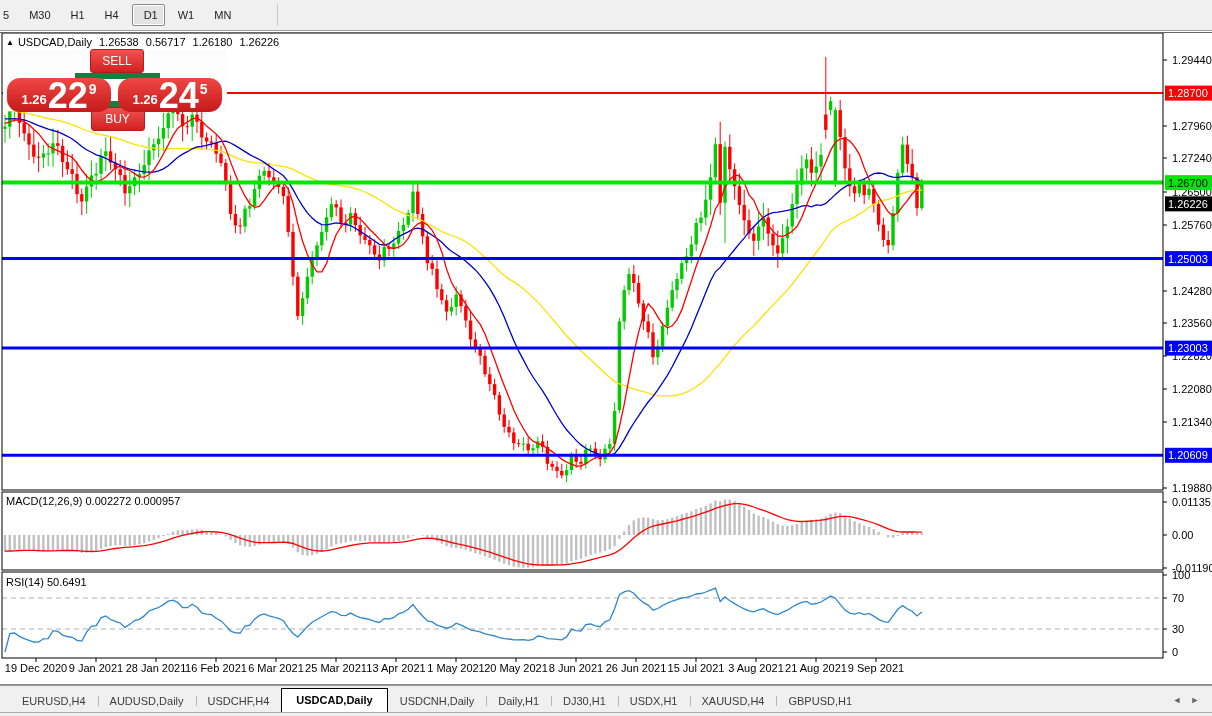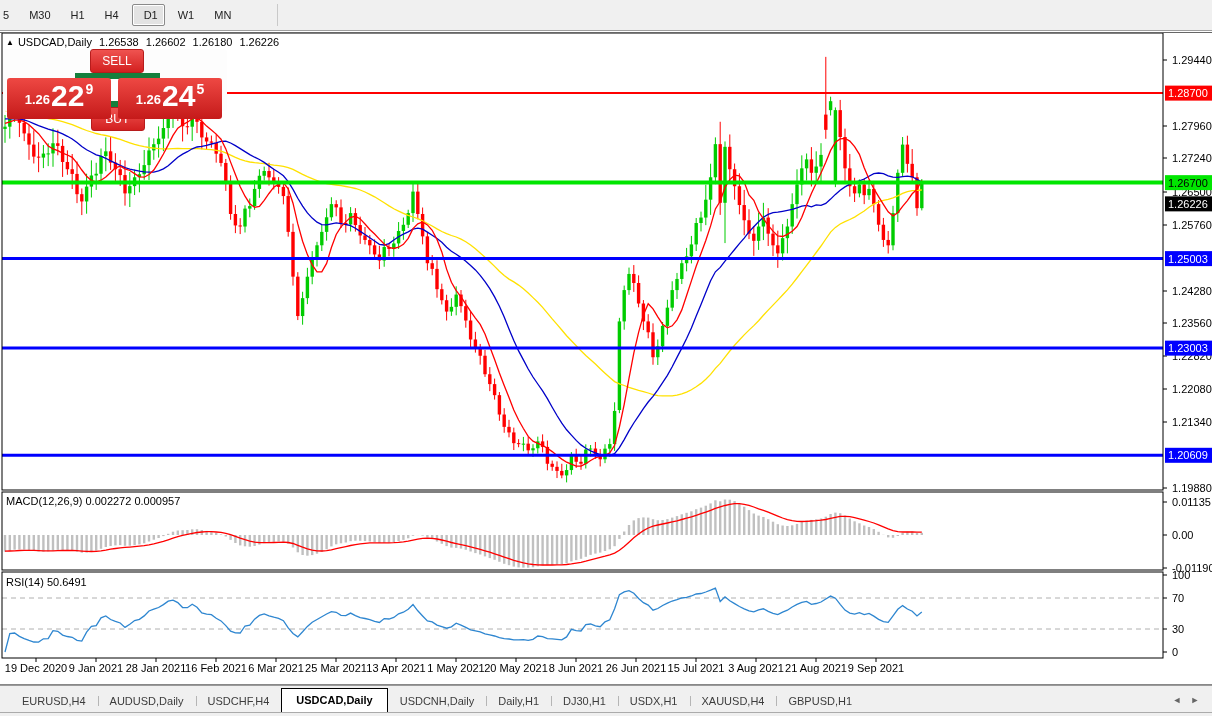--- a/index.html
+++ b/index.html
@@ -30,24 +30,24 @@
            height:24px;cursor:pointer;}
   .sell-btn{width:52px;margin-left:4px;}
   .buy-btn{width:52px;margin-left:5px;}
   .spin{display:flex;align-items:center;margin-left:5px;}
   .spin-btn{width:17px;height:22px;background:#f0f0f0;border:1px solid #ababab;color:#555;
             font-size:7px;text-align:center;line-height:22px;cursor:pointer;}
   .spin-val{width:66px;height:20px;border:6px solid #15803d;background:#fff;font-size:13px;
             text-align:right;padding:1px 5px 1px 2px;color:#000;}
   .tp-row2{display:flex;margin-top:3px;}
   .price-tile{width:104px;height:33px;background:linear-gradient(#ee4843,#c51a1a);
-              border-radius:3px;color:#fff;display:flex;align-items:flex-end;
-              justify-content:center;cursor:pointer;padding-bottom:8px;}
+              border-radius:13px;color:#fff;display:flex;align-items:flex-end;
+              justify-content:center;cursor:pointer;padding-bottom:1px;}
   .price-tile .small{font-size:13px;font-weight:bold;margin:0 1px 4px 0;}
-  .price-tile .big{font-size:30px;font-weight:bold;line-height:30px;}
+  .price-tile .big{font-size:36px;font-weight:bold;line-height:30px;}
   .price-tile .sup{font-size:14px;font-weight:bold;margin:2px 0 14px 1px;}
   .tile-sell{margin-left:4px;}
   .tile-buy{margin-left:7px;}
   
   .tabbar{position:absolute;left:0;top:685px;width:1212px;height:27px;background:#f0f0f0;
           border-top:1px solid #9a9a9a;z-index:3;display:flex;align-items:flex-end;justify-content:center;}
   .tab{font-size:11px;color:#3c3c3c;padding:5px 12px 6px 12px;position:relative;
        white-space:nowrap;cursor:pointer;}
   .tab + .tab::before{content:"";position:absolute;left:0;top:6px;bottom:7px;width:1px;background:#b5b5b5;}
   .tab.active{background:#fff;border:1px solid #000;border-bottom:none;font-weight:bold;color:#000;
@@ -758,21 +758,21 @@
   <div class="tf-btn">H4</div>
   <div class="tf-btn active">D1</div>
   <div class="tf-btn">W1</div>
   <div class="tf-btn">MN</div>
   <div class="tb-sep"></div>
 </div>
 
 <div class="overlay chart-title">
   <span class="arr">▲</span><span>USDCAD,Daily</span>
   <span>1.26538</span>
-  <span>1.26602</span>
+  <span>0.56717</span>
   <span>1.26180</span>
   <span>1.26226</span>
 </div>
 
 <div class="overlay trade-panel">
   <div class="tp-row1">
     <div class="btn-red sell-btn">SELL</div>
     <div class="spin">
       <div class="spin-btn">▼</div>
       <div class="spin-val">3.00</div>

